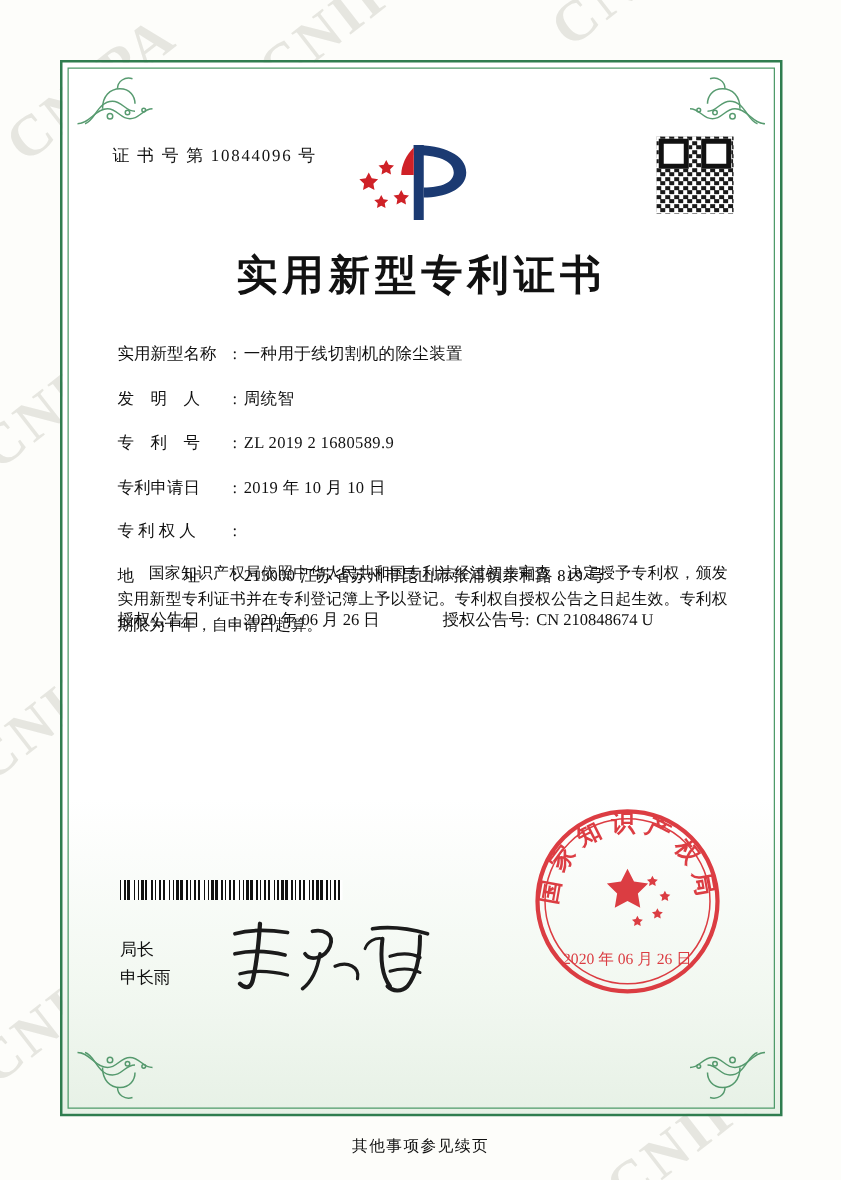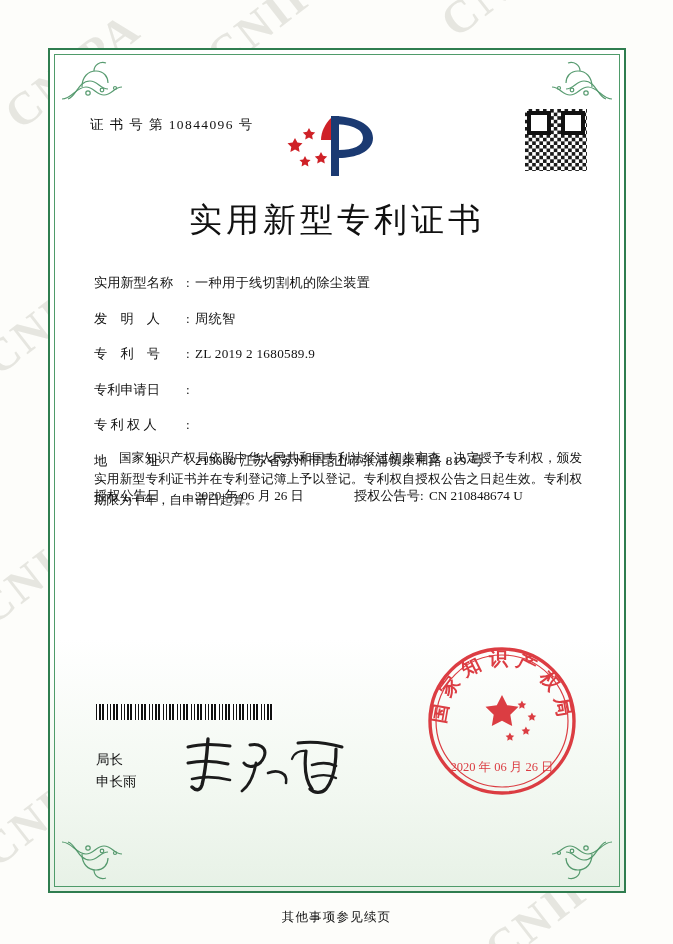--- a/index.html
+++ b/index.html
@@ -115,21 +115,21 @@
   }
   .qr::before { left: 2px; top: 2px; }
   .qr::after  { right: 2px; top: 2px; }
 
   .title {
     position: absolute;
     left: 0; right: 0;
     top: 150px;
     text-align: center;
     font-size: 33px;
-    font-weight: normal;
+    font-weight: bold;
     letter-spacing: 4px;
     color: #111;
     font-family: "DejaVu Serif", "Liberation Serif", serif;
   }
 
   .fields {
     position: absolute;
     left: 46px;
     right: 52px;
     top: 226px;
@@ -342,20 +342,21 @@
 
       <div class="field-row">
         <span class="f-label">专　利　号</span>
         <span class="f-colon">:</span>
         <span class="f-value">ZL 2019 2 1680589.9</span>
       </div>
 
       <div class="field-row">
         <span class="f-label">专利申请日</span>
         <span class="f-colon">:</span>
+        <span class="f-value">2019 年 10 月 10 日</span>
       </div>
 
       <div class="field-row">
         <span class="f-label">专 利 权 人</span>
         <span class="f-colon">:</span>
       </div>
 
       <div class="field-row">
         <span class="f-label">地　　　址</span>
         <span class="f-colon">:</span>

